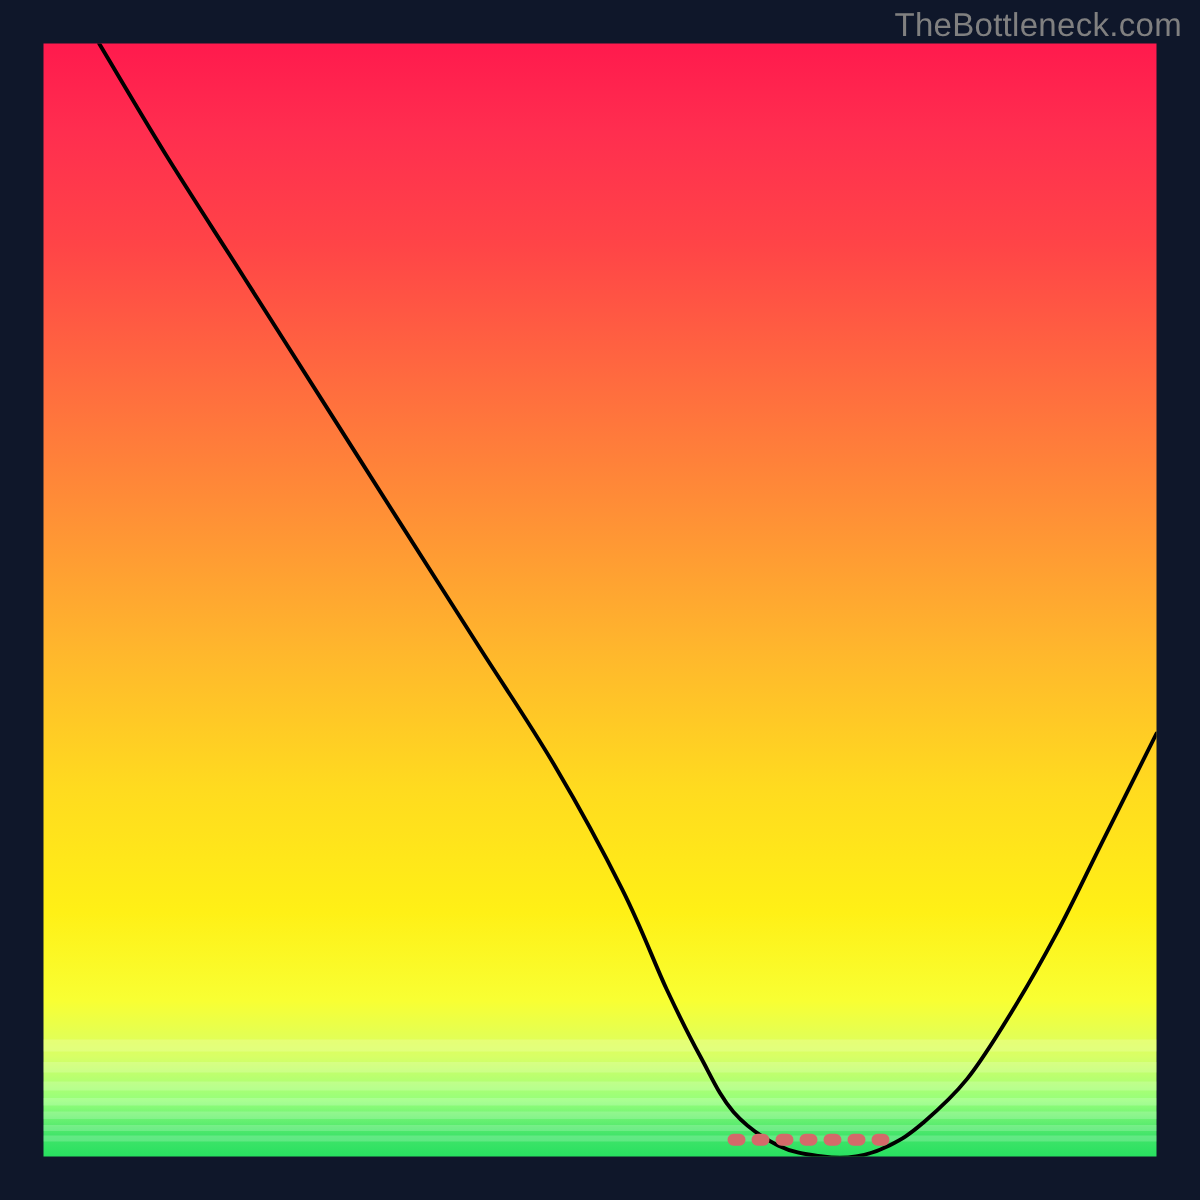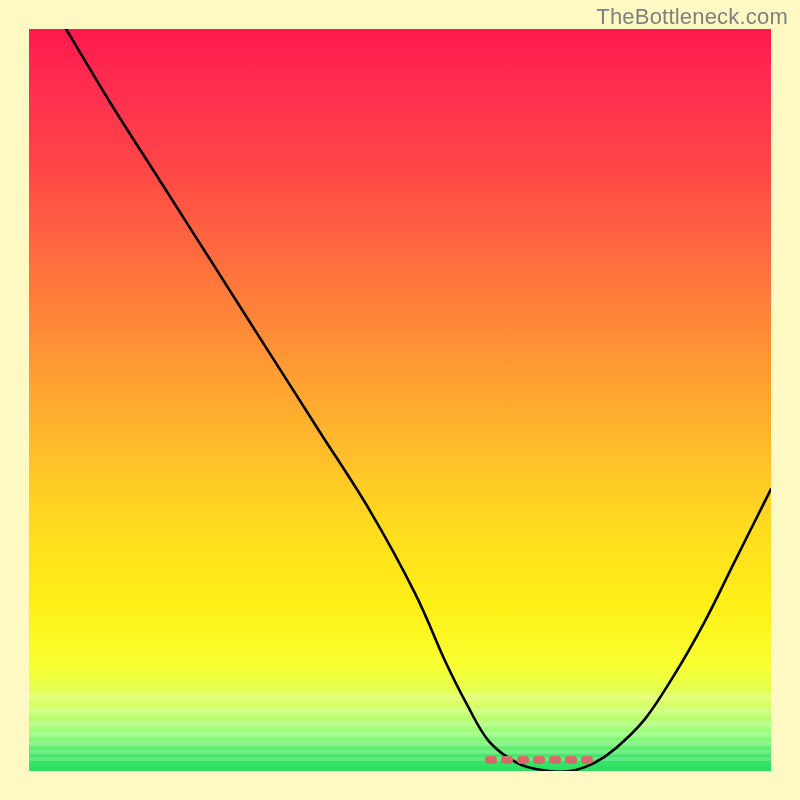--- a/index.html
+++ b/index.html
@@ -8,21 +8,21 @@
     width: 800px;
     height: 800px;
     background: #000;
     font-family: Arial, Helvetica, sans-serif;
     overflow: hidden;
   }
   .frame {
     position: relative;
     width: 800px;
     height: 800px;
-    background: #fef9c3;
+    background: #0f172a;
   }
   .plot-area {
     position: absolute;
     left: 29px;
     top: 29px;
     width: 742px;
     height: 742px;
     background: linear-gradient(to bottom,
       #ff1a4d 0%,
       #ff2e4f 8%,

